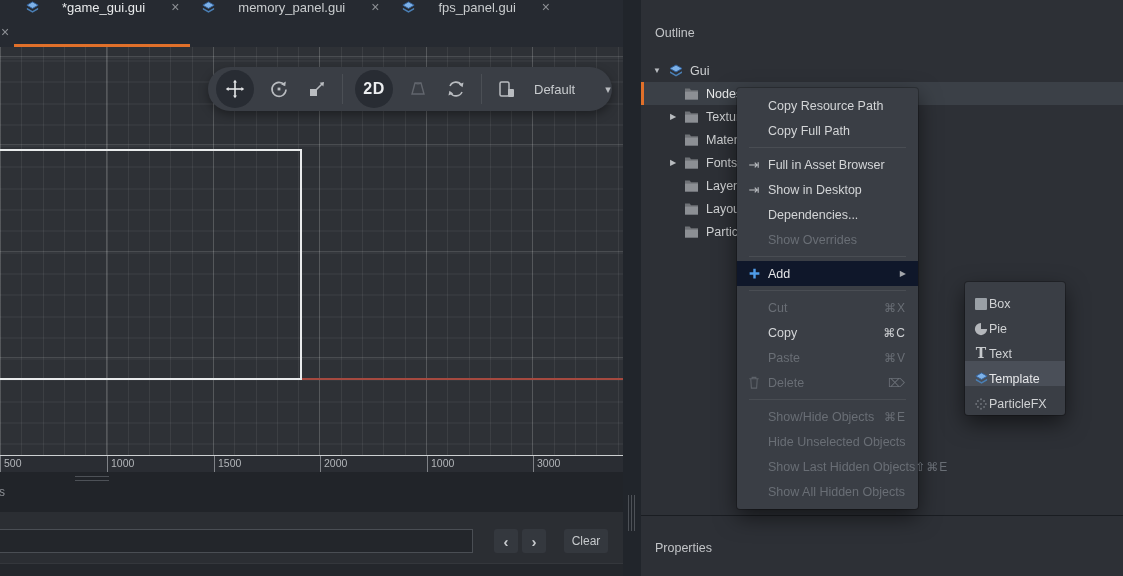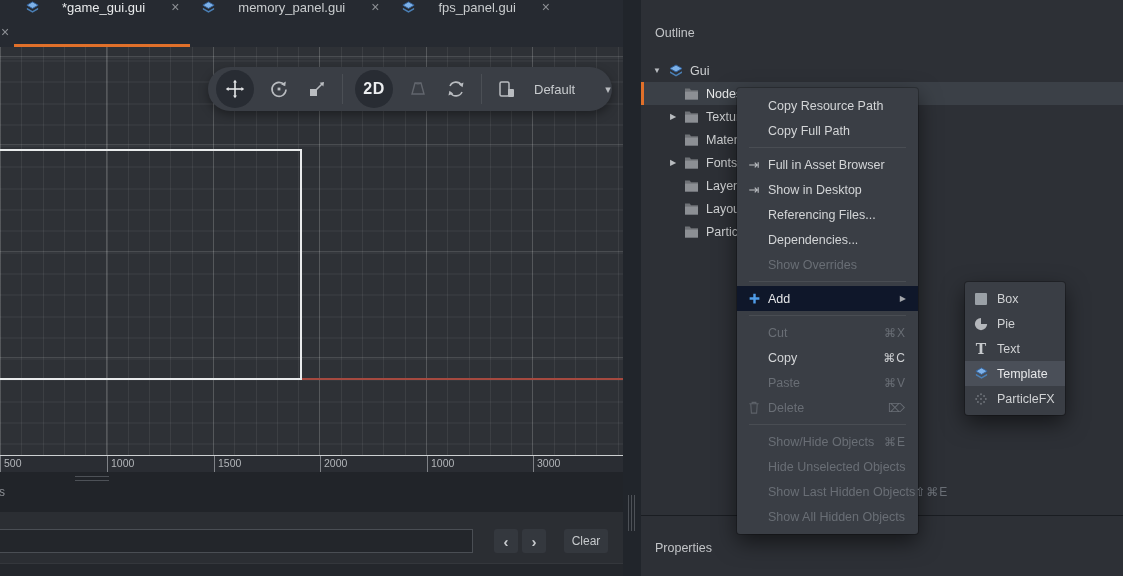--- a/index.html
+++ b/index.html
@@ -83,21 +83,21 @@
   .mi .ico { width:16px; margin-right:6px; display:flex; align-items:center; justify-content:center;
              color:#b9bcc0; font-size:13px; flex:0 0 auto; }
   .mi .sp { flex:1; }
   .mi .sc { font-size:12px; color:#9ca0a5; letter-spacing:1px; }
   .mi.disabled, .mi.disabled .sc, .mi.disabled .ico { color:#696e75; }
   .mi.highlight { background:#0f172a; color:#e4e5e7;text-align:center; }
   .mi .subarrow { font-size:8px; color:#a3a6ab; margin-left:8px; }
   .mdiv { height:1px; background:#494d53; margin:4px 12px; }
 
   #submenu { left:965px; top:282px; width:100px; z-index:11; padding:4px 0; }
-  .smi { height:25px; display:flex; align-items:center; padding:0 10px 0 8px; gap:8px; font-size:12.5px; color:#d0d2d4; }
+  .smi { height:25px; display:flex; align-items:flex-end; padding:0 10px 0 8px; font-size:12.5px; color:#d0d2d4; }
   .smi.highlight { background:#4a4f58; color:#e6e7e9; }
   .smi .sico { width:16px; display:flex; align-items:center; justify-content:center; flex:0 0 auto; }
   .ticon-text { font-family:"DejaVu Serif","Liberation Serif",serif; font-weight:bold; font-size:14px; color:#c6c9cc; }
 </style>
 </head>
 <body>
 
 <div id="left">
 
   <div class="tabbar">
@@ -324,24 +324,20 @@
     <span>Copy Full Path</span>
   </div>
   <div class="mdiv"></div>
   <div class="mi">
     <span class="ico">⇥</span>
     <span>Full in Asset Browser</span>
   </div>
   <div class="mi">
     <span class="ico">⇥</span>
     <span>Show in Desktop</span>
-  </div>
-  <div class="mi">
-    <span class="ico"></span>
-    <span>Referencing Files...</span>
   </div>
   <div class="mi">
     <span class="ico"></span>
     <span>Dependencies...</span>
   </div>
   <div class="mi disabled">
     <span class="ico"></span>
     <span>Show Overrides</span>
   </div>
   <div class="mdiv"></div>

